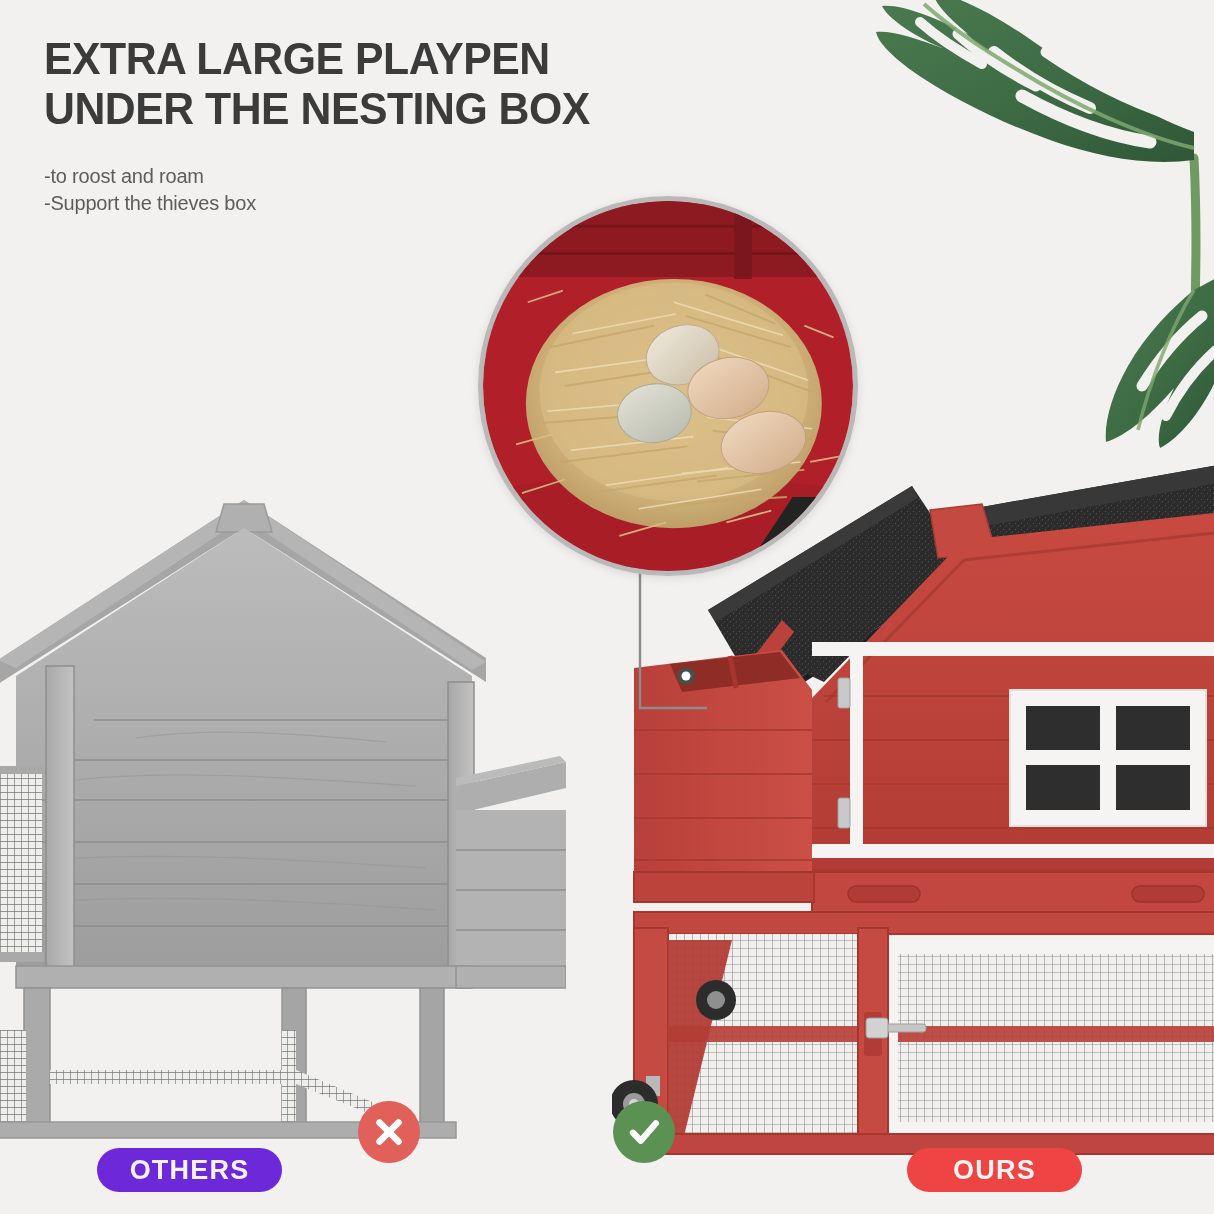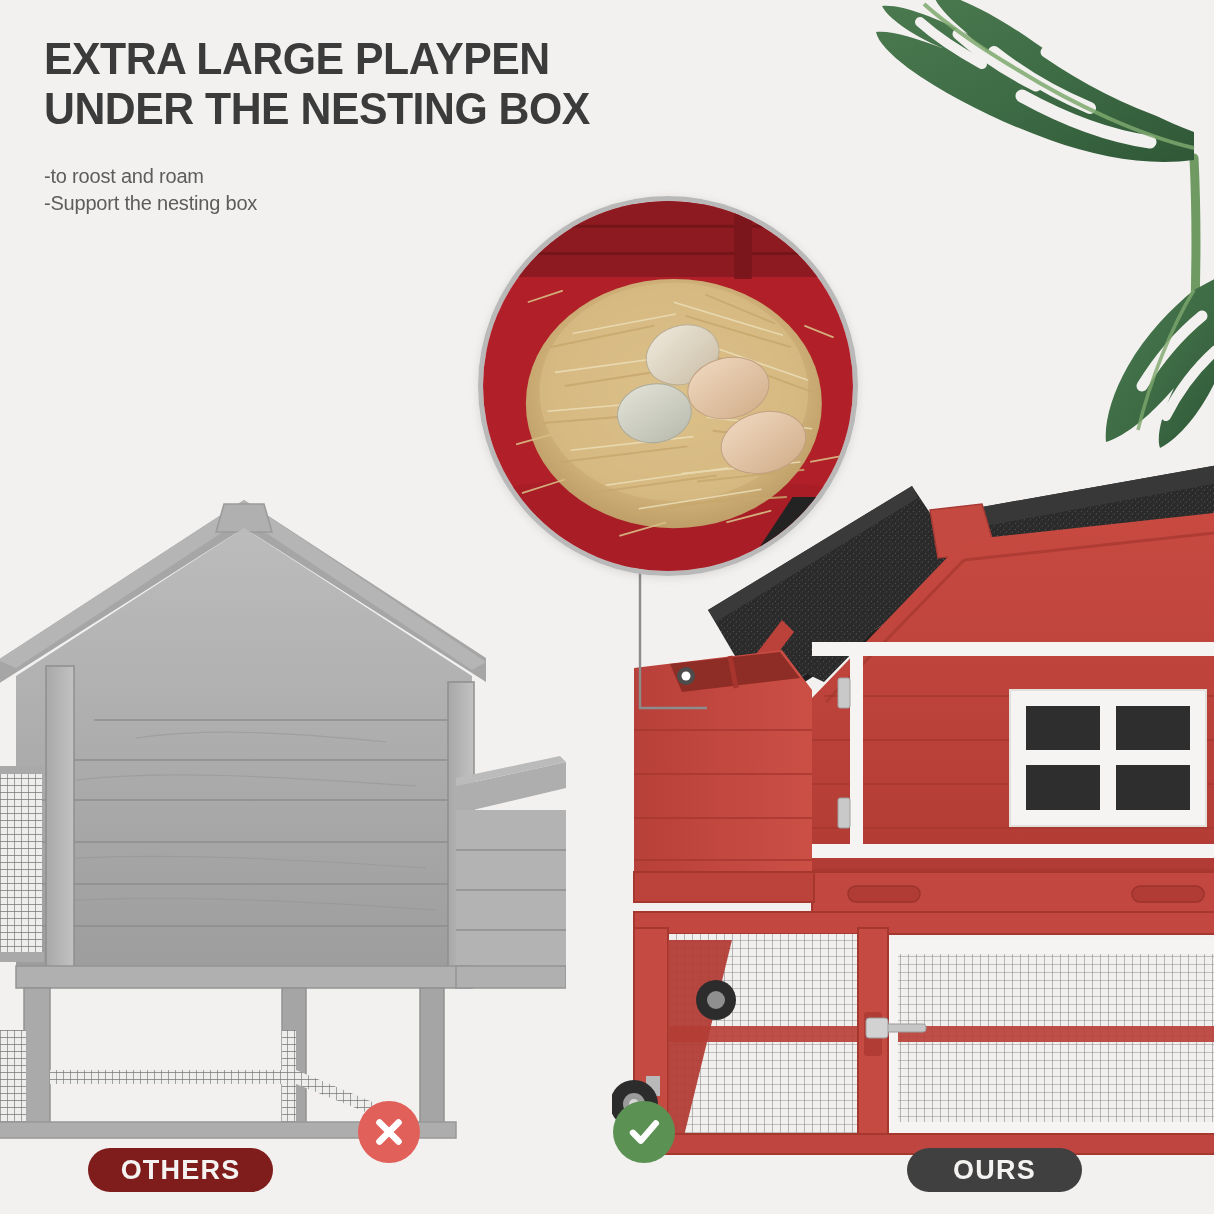--- a/index.html
+++ b/index.html
@@ -62,36 +62,36 @@
   .verdict.bad{left:358px;top:1101px;background:#e2605a;}
   .verdict.good{left:613px;top:1101px;background:#5b9153;}
 
   
   .pill{
     position:absolute;height:44px;border-radius:22px;
     display:flex;align-items:center;justify-content:center;
     color:#f4f3f1;font-size:27px;font-weight:bold;letter-spacing:1.2px;
     padding:0 26px;box-sizing:border-box;
   }
-  .pill.others{left:88px;top:1148px;min-width:185px;background:#7f1d1d;}
-  .pill.ours{left:907px;top:1148px;min-width:175px;background:#404040;}
+  .pill.others{left:97px;top:1148px;min-width:185px;background:#6d28d9;}
+  .pill.ours{left:907px;top:1148px;min-width:175px;background:#ef4444;}
 </style>
 </head>
 <body>
 
 <div class="stage">
 
   <div class="headline">
     <span class="ln">EXTRA LARGE PLAYPEN</span>
     <span class="ln">UNDER THE NESTING BOX</span>
   </div>
 
   <div class="bullets">
     <span class="bl">-to roost and roam</span>
-    <span class="bl">-Support the nesting box</span>
+    <span class="bl">-Support the thieves box</span>
   </div>
 
   <div class="plant">
     <svg viewBox="0 0 370 480" xmlns="http://www.w3.org/2000/svg">
       <defs>
         <linearGradient id="lf" x1="0" y1="0" x2="1" y2="1">
           <stop offset="0%" stop-color="#4c7a50"></stop>
           <stop offset="55%" stop-color="#3d6b44"></stop>
           <stop offset="100%" stop-color="#2f5737"></stop>
         </linearGradient>

